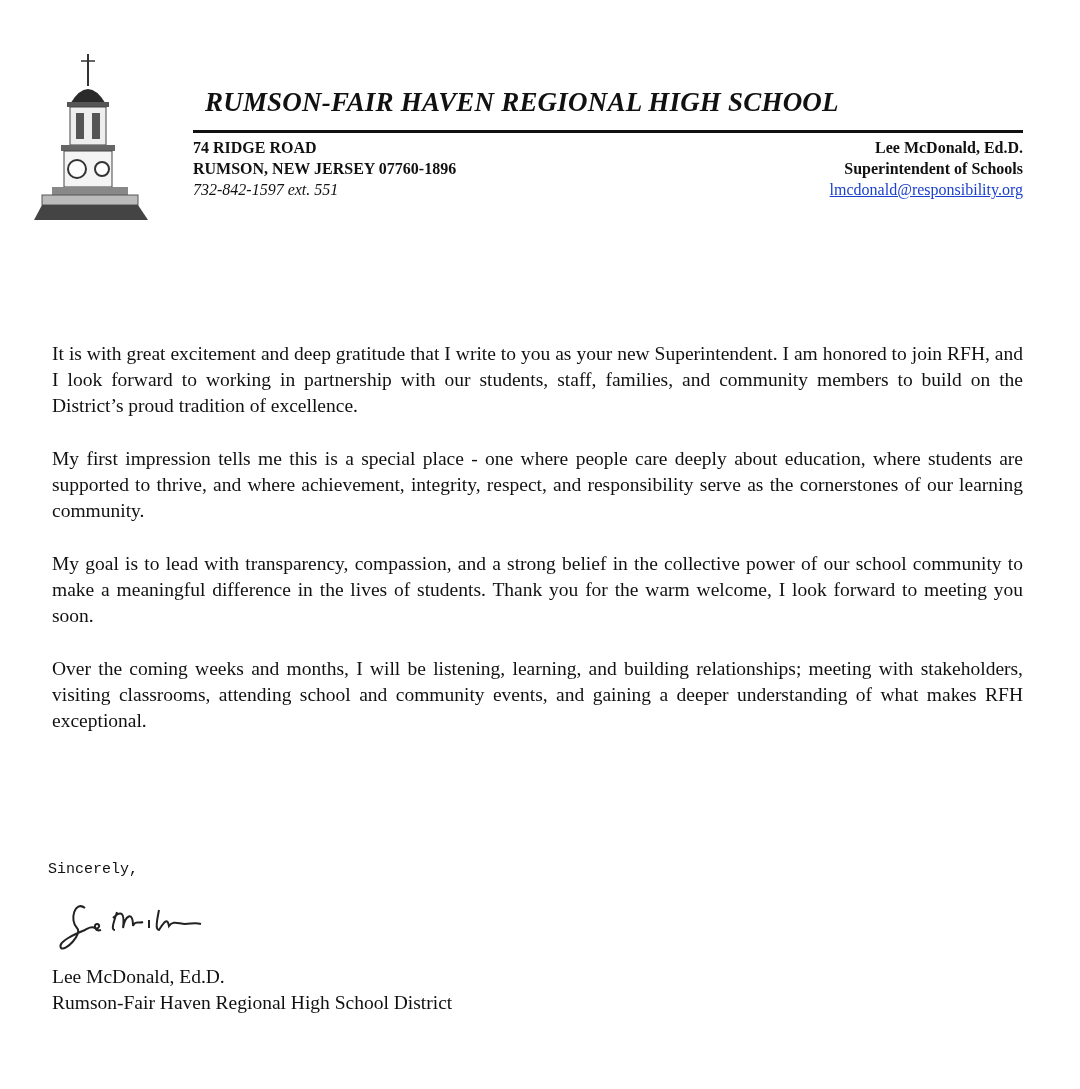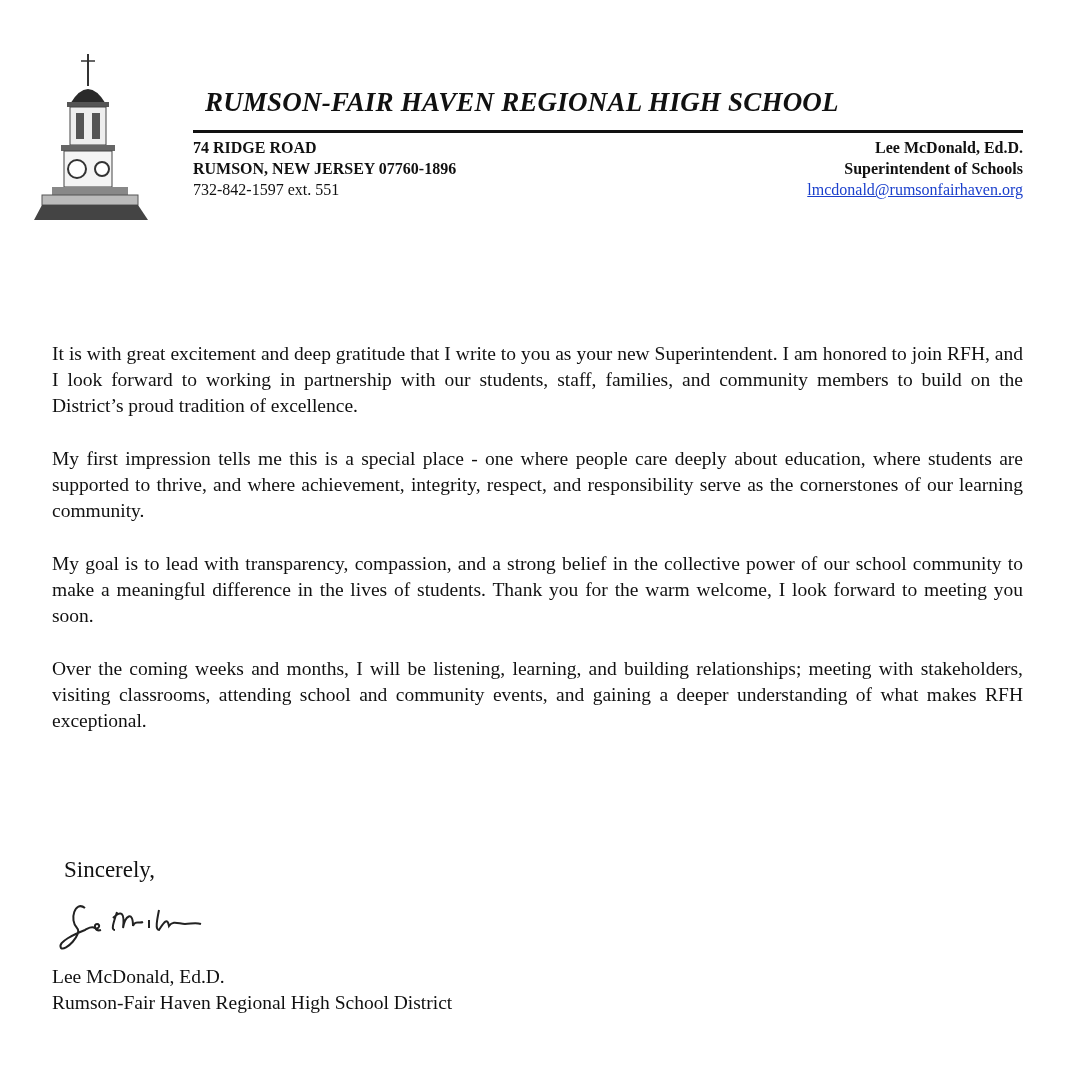--- a/index.html
+++ b/index.html
@@ -6,28 +6,28 @@
   body { width:1080px; height:1089px; position:relative; overflow:hidden;
          font-family:"Liberation Serif","DejaVu Serif",serif; color:#111; }
   .logo { position:absolute; left:30px; top:52px; width:120px; height:168px; }
   .letterhead { position:absolute; left:193px; top:74px; width:830px; }
   .school-name { font-weight:bold; font-size:27px; letter-spacing:0.2px; line-height:32px; margin:12px; white-space:nowrap;font-style:italic; }
   .rule { height:3px; background:#111; margin-top:1px; }
   .lh-cols { display:flex; justify-content:space-between; margin-top:4px; }
   .lh-left, .lh-right { font-size:16px; line-height:21px; }
   .lh-left div, .lh-right div { white-space:nowrap; }
   .bold { font-weight:bold; }
-  .ital { }
+  .ital { font-style:italic; }
   .lh-right { text-align:right; }
   .email { color:#1a3fcc; text-decoration:underline; }
   .body { position:absolute; left:52px; top:341px; width:971px; font-size:19.5px; line-height:26px; }
   .body p { margin:0; text-align:justify; }
   .salutation { margin-bottom:37px !important; }
   .para { margin-bottom:27px !important; }
-  .closing { position:absolute; left:64px; top:857px; font-size:23px; line-height:26px; }
+  .closing { position:absolute; left:48px; top:857px; font-size:15px; line-height:26px;font-family:Liberation Mono, monospace; }
   .sig { position:absolute; left:55px; top:890px; width:190px; height:70px; }
   .sig-block { position:absolute; left:52px; top:964px; font-size:19.5px; line-height:26px; }
   .sig-block div { white-space:nowrap; }
 </style>
 </head>
 <body>
 
 <svg class="logo" viewBox="0 0 120 168">
   <line x1="58" y1="2" x2="58" y2="34" stroke="#333" stroke-width="2"></line>
   <line x1="51" y1="9" x2="65" y2="9" stroke="#333" stroke-width="1.5"></line>
@@ -50,21 +50,21 @@
   <div class="rule"></div>
   <div class="lh-cols">
     <div class="lh-left">
       <div class="bold">74 RIDGE ROAD</div>
       <div class="bold">RUMSON, NEW JERSEY 07760-1896</div>
       <div class="ital">732-842-1597 ext. 551</div>
     </div>
     <div class="lh-right">
       <div class="bold">Lee McDonald, Ed.D.</div>
       <div class="bold">Superintendent of Schools</div>
-      <div><a class="email">lmcdonald@rumsonfairhaven.org</a></div>
+      <div><a class="email">lmcdonald@responsibility.org</a></div>
     </div>
   </div>
 </div>
 
 <div class="body">
   <p class="para">It is with great excitement and deep gratitude that I write to you as your new Superintendent. I am honored to join RFH, and I look forward to working in partnership with our students, staff, families, and community members to build on the District’s proud tradition of excellence.</p>
   <p class="para">My first impression tells me this is a special place - one where people care deeply about education, where students are supported to thrive, and where achievement, integrity, respect, and responsibility serve as the cornerstones of our learning community.</p>
   <p class="para">My goal is to lead with transparency, compassion, and a strong belief in the collective power of our school community to make a meaningful difference in the lives of students. Thank you for the warm welcome, I look forward to meeting you soon.</p>
   <p class="para">Over the coming weeks and months, I will be listening, learning, and building relationships; meeting with stakeholders, visiting classrooms, attending school and community events, and gaining a deeper understanding of what makes RFH exceptional.</p>
 </div>

